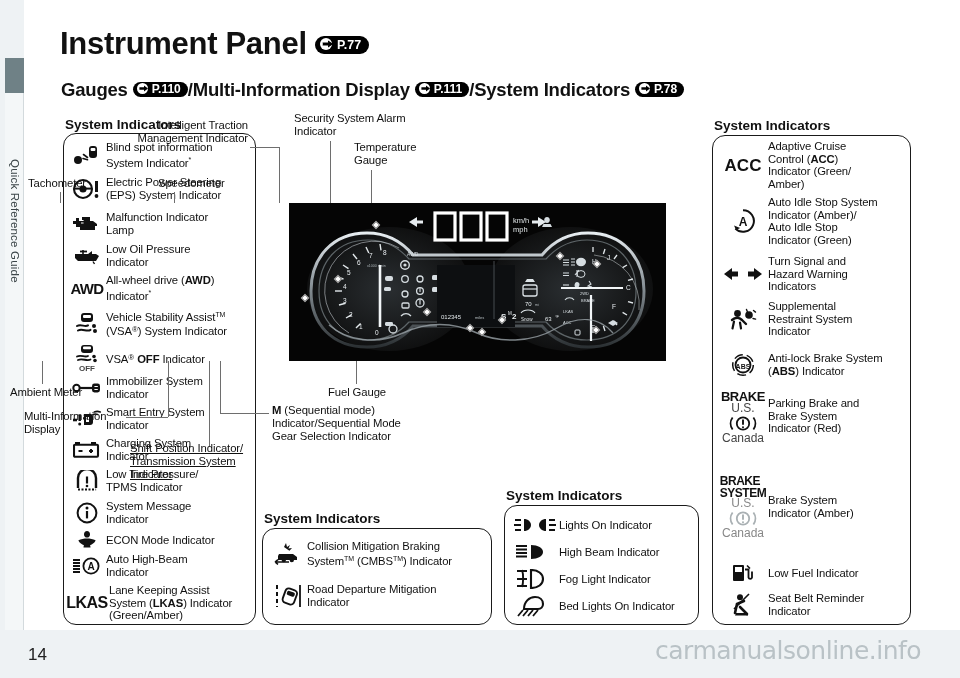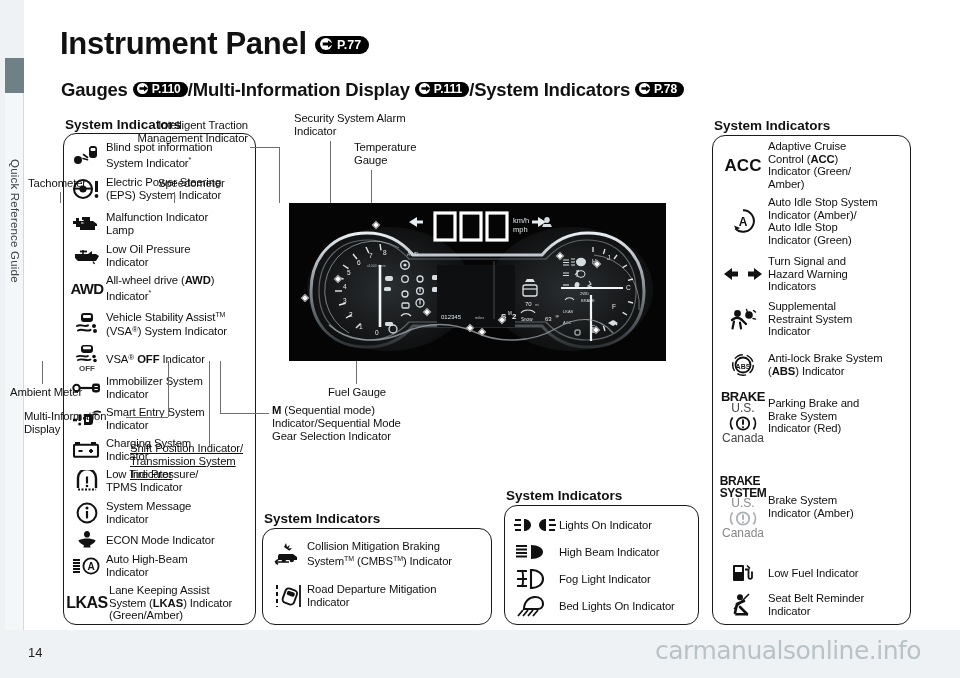--- a/index.html
+++ b/index.html
@@ -183,21 +183,21 @@
     width: 6px; height: 6px;
     background: #fff;
     border: 1px solid #777;
     transform: rotate(45deg);
   }
 
   
   #page-num {
     position: absolute;
     left: 28px; top: 645px;
-    font-size: 13px;
+    font-size: 17px;
     color: #222;
   }
   #watermark {
     position: absolute;
     left: 655px; top: 636px;
     font-size: 25px;
     color: #b9c2c6;
     font-family: "DejaVu Sans", sans-serif;
     letter-spacing: -0.5px;
   }

